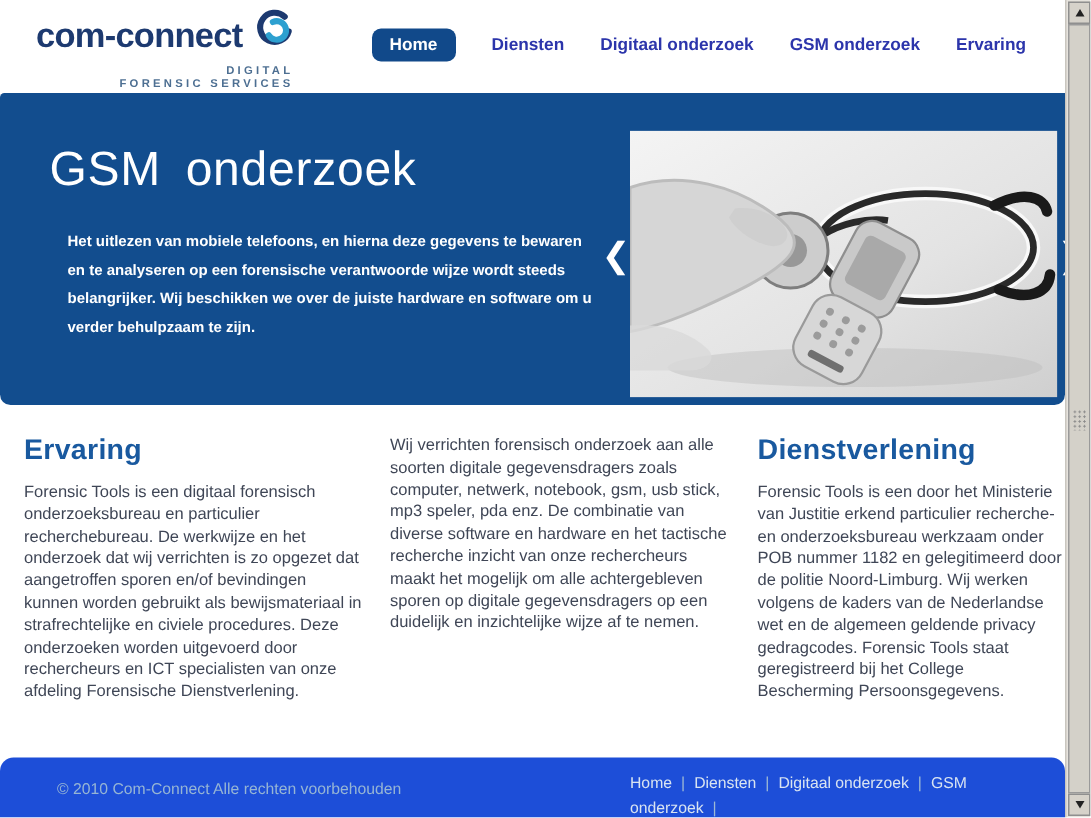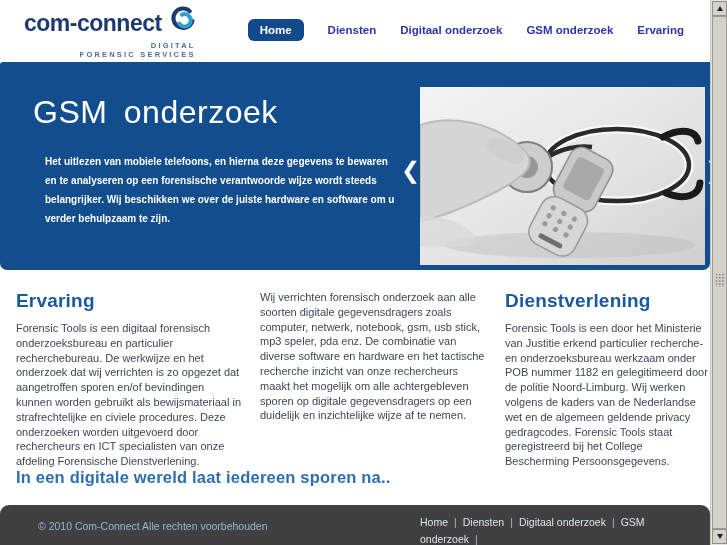--- a/index.html
+++ b/index.html
@@ -35,21 +35,21 @@
   main{position:absolute;left:0;top:270px;width:710px;height:235px;background:#ffffff;}
   .col{position:absolute;top:20px;}
   .col h2{margin:0 0 9px 0;font-size:19px;font-weight:bold;color:#19599f;letter-spacing:0.2px;}
   .col p{margin:0;font-size:11px;line-height:14.8px;color:#3f4656;}
   .col1{left:16px;width:226px;}
   .col2{left:260px;width:229px;}
   .col3{left:505px;width:203px;}
   .tagline{position:absolute;left:16px;top:198px;margin:0;font-size:16.5px;font-weight:bold;color:#2e6fb2;letter-spacing:0.2px;}
 
   
-  footer{position:absolute;left:0;top:505px;width:710px;height:40px;background:#404040;border-radius:9px 9px 0 0;}
+  footer{position:absolute;left:0;top:505px;width:710px;height:40px;background:#1d4ed8;border-radius:9px 9px 0 0;}
   .copyright{position:absolute;left:38px;top:15px;font-size:10.5px;color:#96b5d4;}
   .footer-nav{position:absolute;left:420px;top:9px;width:285px;font-size:10.5px;line-height:17px;color:#9db9d4;}
   .footer-link{color:#d9e4f1;text-decoration:none;cursor:pointer;}
   .fsep{color:#9db9d4;padding:0 6px;}
 
   
   .scrollbar{position:absolute;right:0;top:0;width:17px;height:545px;background:#e6e3dd;border-left:1px solid #c9c6bf;box-sizing:border-box;}
   .sb-btn{position:absolute;left:1px;width:15px;height:15px;background:#d6d2ca;border:1px solid #8f8f8f;box-sizing:border-box;display:flex;align-items:center;justify-content:center;cursor:pointer;}
   .sb-btn.up{top:1px;}
   .sb-btn.down{bottom:1px;}
@@ -148,21 +148,20 @@
         <h2>Ervaring</h2>
         <p>Forensic Tools is een digitaal forensisch onderzoeksbureau en particulier recherchebureau. De werkwijze en het onderzoek dat wij verrichten is zo opgezet dat aangetroffen sporen en/of bevindingen kunnen worden gebruikt als bewijsmateriaal in strafrechtelijke en civiele procedures. Deze onderzoeken worden uitgevoerd door rechercheurs en ICT specialisten van onze afdeling Forensische Dienstverlening.</p>
       </div>
       <div class="col col2">
         <p>Wij verrichten forensisch onderzoek aan alle soorten digitale gegevensdragers zoals computer, netwerk, notebook, gsm, usb stick, mp3 speler, pda enz. De combinatie van diverse software en hardware en het tactische recherche inzicht van onze rechercheurs maakt het mogelijk om alle achtergebleven sporen op digitale gegevensdragers op een duidelijk en inzichtelijke wijze af te nemen.</p>
       </div>
       <div class="col col3">
         <h2>Dienstverlening</h2>
         <p>Forensic Tools is een door het Ministerie van Justitie erkend particulier recherche- en onderzoeksbureau werkzaam onder POB nummer 1182 en gelegitimeerd door de politie Noord-Limburg. Wij werken volgens de kaders van de Nederlandse wet en de algemeen geldende privacy gedragcodes. Forensic Tools staat geregistreerd bij het College Bescherming Persoonsgegevens.</p>
       </div>
-      <p class="tagline">In een digitale wereld laat iedereen sporen na..</p>
     </main>
 
     <footer>
       <span class="copyright">© 2010 Com-Connect Alle rechten voorbehouden</span>
       <div class="footer-nav">
         <span class="footer-link">Home</span><span class="fsep">|</span><span class="footer-link">Diensten</span><span class="fsep">|</span><span class="footer-link">Digitaal onderzoek</span><span class="fsep">|</span><span class="footer-link">GSM onderzoek</span><span class="fsep">|</span>
         <br>
         
       </div>
     </footer>

